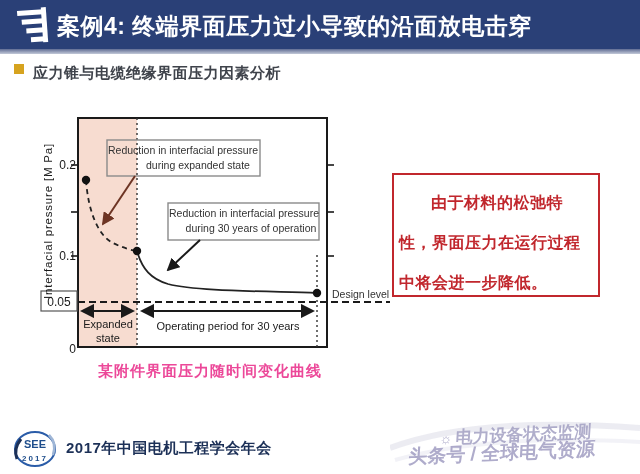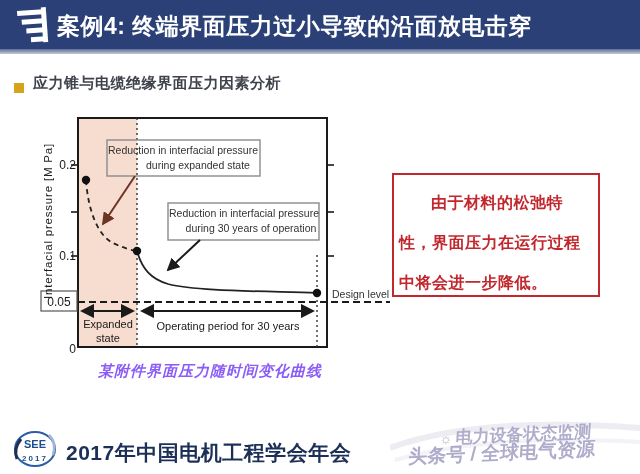--- a/index.html
+++ b/index.html
@@ -17,44 +17,44 @@
   .header-stripe {
     position:absolute; left:0; top:49px; width:640px; height:5px;
     background:linear-gradient(#5f6c93,#c3c9d8);
   }
   .hdr-logo { position:absolute; left:16px; top:7px; width:34px; height:37px; transform:rotate(-4deg); }
   .hdr-title {
     position:absolute; left:57px; top:11px; color:#ffffff; font-weight:bold;
     font-size:23px; letter-spacing:0.5px; white-space:nowrap;
   }
   
-  .bullet-row { position:absolute; left:14px; top:74px; display:flex; align-items:flex-end; }
+  .bullet-row { position:absolute; left:14px; top:64px; display:flex; align-items:flex-start; }
   .bullet-sq { width:10px; height:10px; background:#d6a31f; margin-right:9px; }
   .bullet-label { font-size:15px; font-weight:bold; color:#3f434b; letter-spacing:0.5px; }
   
   .chart-svg { position:absolute; left:40px; top:103px; }
   .ct  { font:10.5px "Liberation Sans",sans-serif; fill:#333333; }
   .ctb { font:11px "Liberation Sans",sans-serif; fill:#1a1a1a; }
   .tick-label { font:12px "Liberation Sans",sans-serif; fill:#1a1a1a; }
   .axis-title { font:11.5px "Liberation Sans",sans-serif; fill:#1a1a1a; letter-spacing:0.8px; }
   .chart-caption {
     position:absolute; left:98px; top:362px; font-size:15px; font-weight:bold;
-    color:#8b5cf6; letter-spacing:1px;font-style:italic;
+    color:#ec4899; letter-spacing:1px;
   }
   
   .callout {
     position:absolute; left:392px; top:173px; width:208px; height:124px;
     border:2.5px solid #c1272d; background:#ffffff;
     padding:8px 5px; color:#c1272d; font-weight:bold; font-size:16px;
     line-height:40px; text-indent:2em; letter-spacing:0.5px;
   }
   
   .see-logo { position:absolute; left:11px; top:427px; }
   .conference {
-    position:absolute; left:66px; top:439px; font-size:21px; font-weight:bold;
+    position:absolute; left:66px; top:439px; font-size:15px; font-weight:bold;
     color:#1c3057; letter-spacing:0.5px;
   }
   
   .wm-swoosh { position:absolute; left:390px; top:408px; }
   .watermark {
     position:absolute; left:408px; top:423px; width:234px;
     transform:rotate(-2.5deg); pointer-events:none;
   }
   .wm-line1 {
     padding-left:32px; font-size:17px; font-weight:bold; color:#a3a0c3;

